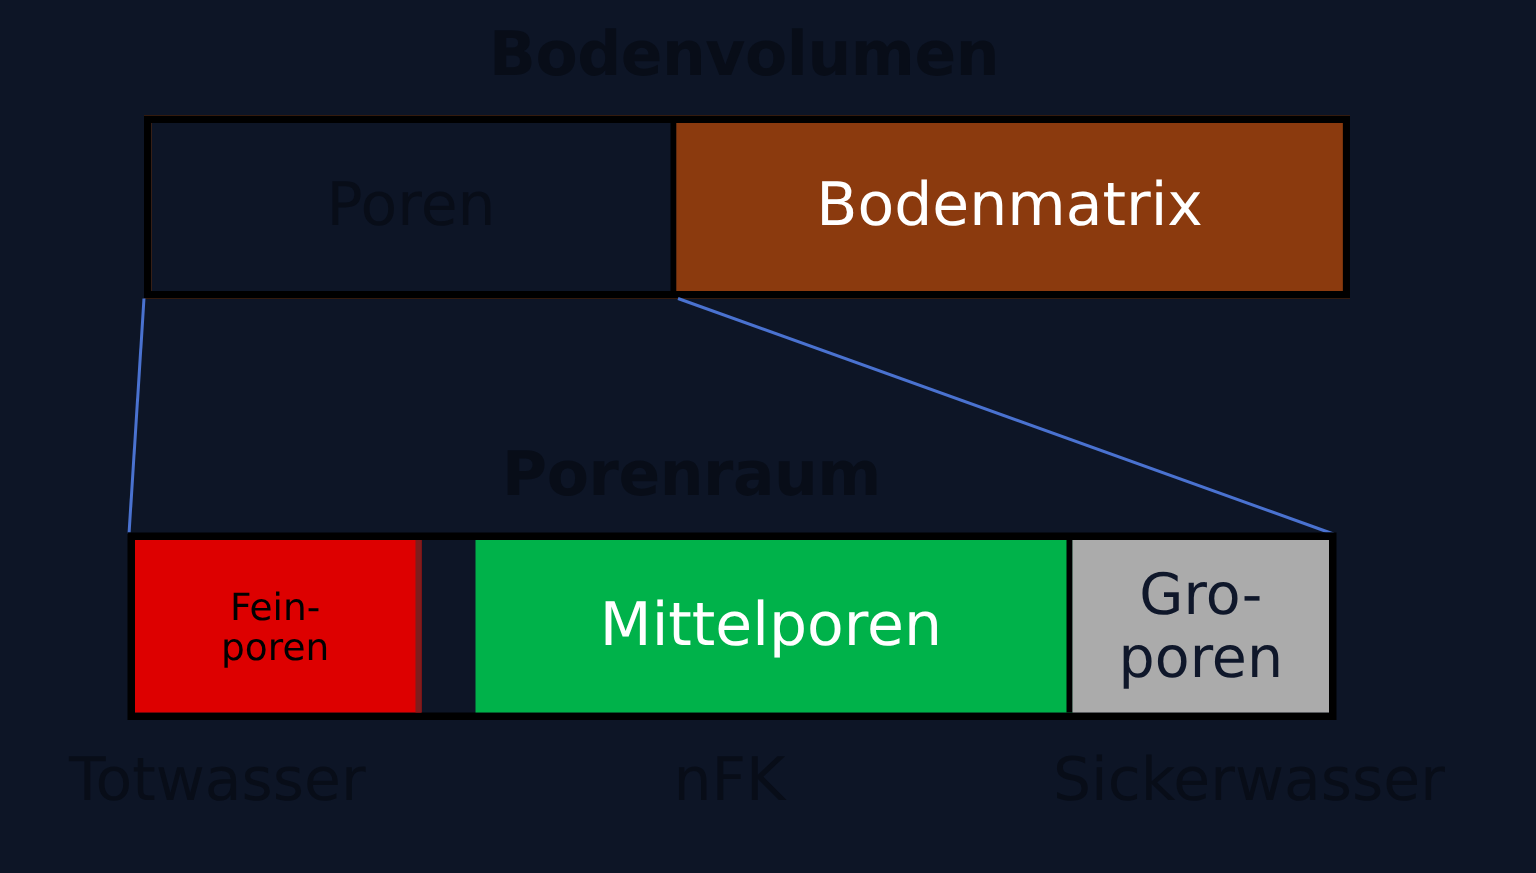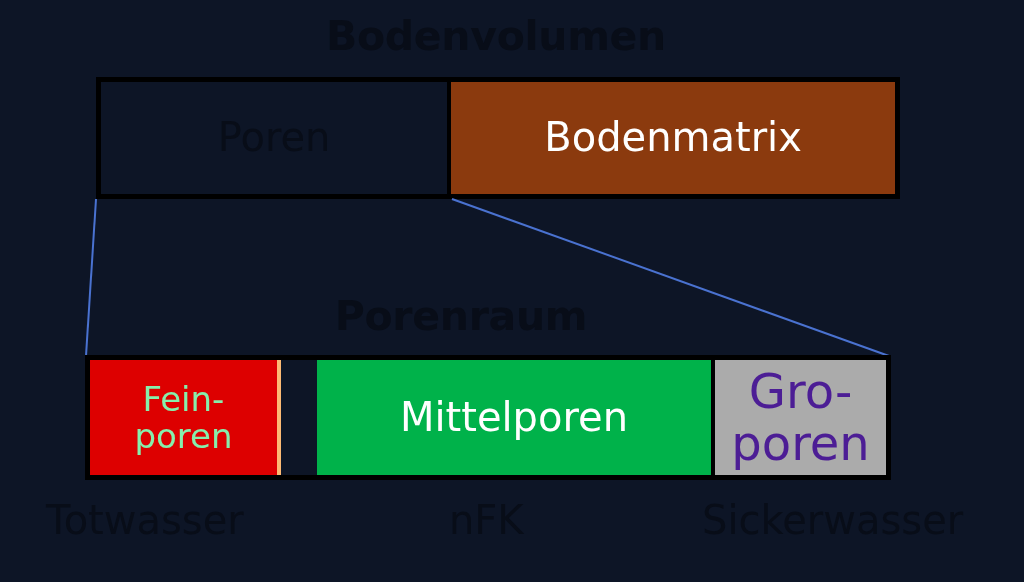--- a/index.html
+++ b/index.html
@@ -87,36 +87,36 @@
   #seg-bodenmatrix {
     width: 55.9%;
     background: #8b3a0e;
     color: #ffffff;
   }
 
   
   #seg-feinporen {
     width: 25.1%;
     background: #dd0000;
-    color: #86efac;
-    border-right: 4px solid #fdba74;
-    font-size: 34px;
+    color: #000000;
+    border-right: 4px solid #7f1d1d;
+    font-size: 25px;
   }
   #seg-mittelporen {
     width: 52.4%;
     background: #00b24a;
     color: #ffffff;
     border-right: 4px solid #000000;
     margin-left: 36px;
   }
   #seg-grossporen {
     width: 22.5%;
     background: #ababab;
-    color: #4c1d95;
-    font-size: 48px;
+    color: #0f172a;
+    font-size: 38px;
   }
 
   
   #connectors {
     position: absolute;
     left: 0;
     top: 0;
     width: 1024px;
     height: 582px;
     pointer-events: none;

